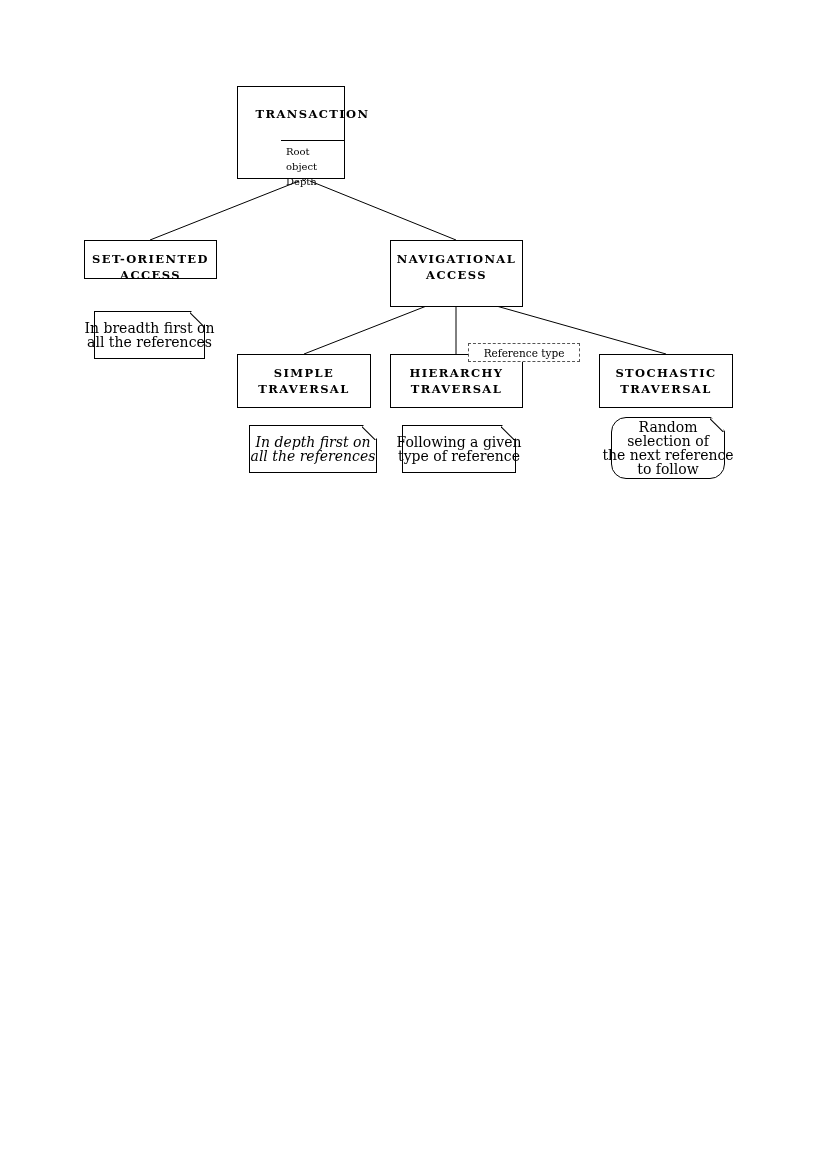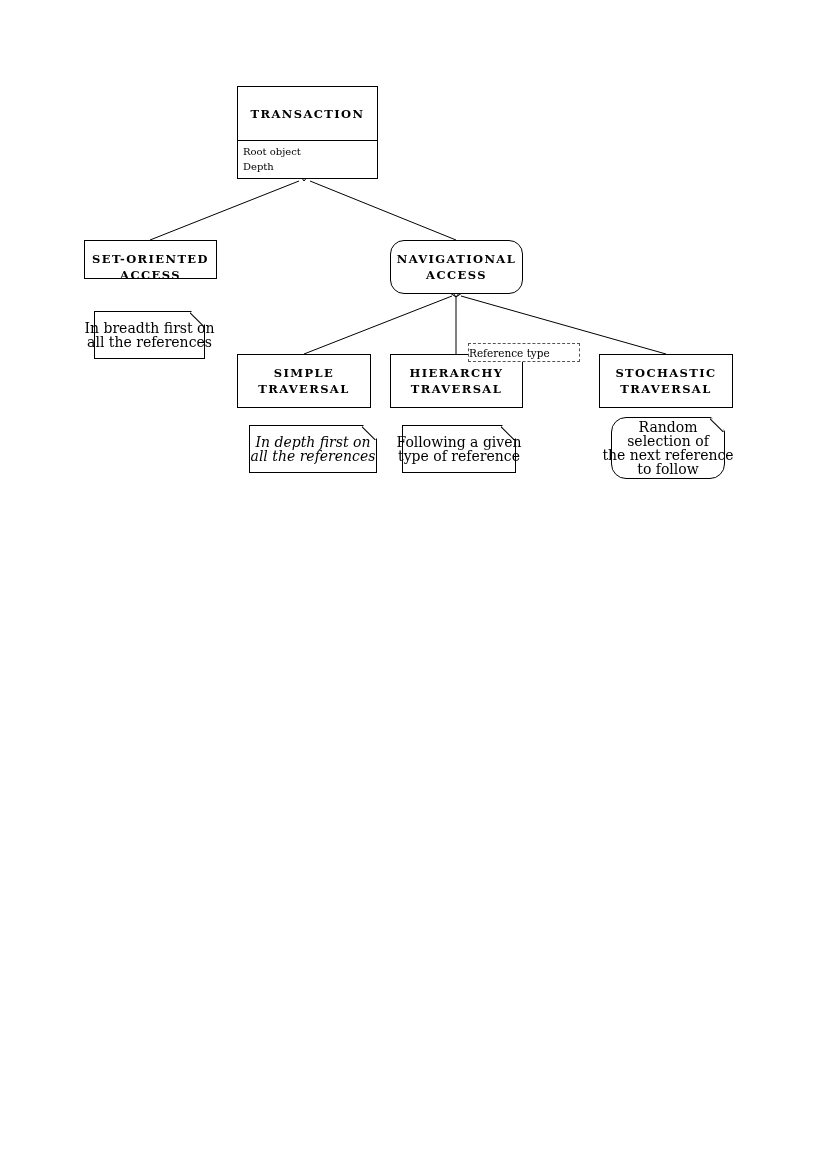--- a/index.html
+++ b/index.html
@@ -105,20 +105,21 @@
     position: absolute;
     box-sizing: border-box;
     border: 1px dashed #555555;
     background: #ffffff;
     font-family: "DejaVu Serif", serif;
     font-size: 10.5px;
     line-height: 14px;
     text-align: center;
     display: flex;
     align-items: center;
+    justify-content: center;
     z-index: 5;
     color: #000000;
   }
 </style>
 </head>
 <body>
 
 <div id="page">
 
   <svg id="edges" viewBox="0 0 817 1176">
@@ -131,38 +132,38 @@
       <line x1="666" y1="354" x2="461" y2="296"></line>
     </g>
 
     <g stroke="#000000" stroke-width="1" fill="none">
       <polyline points="297,171 304,181 312,171"></polyline>
       <polyline points="449,287 456,297 464,287"></polyline>
       <polyline points="444,289 456,297 468,289"></polyline>
     </g>
   </svg>
 
-  <div class="uml-class" style="left:237px; top:86px; width:141px; height:93px;">
+  <div class="uml-class" style="left:237px; top:86px; width:108px; height:93px;padding-left:43px;">
     <div class="uml-name" style="height:53px;">
       <span>TRANSACTION</span>
     </div>
     <div class="uml-attrs" style="height:39px;">
       <div>Root object</div>
       <div>Depth</div>
     </div>
   </div>
 
   <div class="uml-class" style="left:84px; top:240px; width:133px; height:39px;">
     <div class="uml-name" style="height:52px;">
       <span>SET-ORIENTED</span>
       <span>ACCESS</span>
     </div>
   </div>
 
-  <div class="uml-class" style="left:390px; top:240px; width:133px; height:54px;border-radius:14px;">
+  <div class="uml-class" style="left:390px; top:240px; width:133px; height:67px;">
     <div class="uml-name" style="height:52px;">
       <span>NAVIGATIONAL</span>
       <span>ACCESS</span>
     </div>
   </div>
 
   <div class="uml-class" style="left:237px; top:354px; width:134px; height:54px;">
     <div class="uml-name" style="height:52px;">
       <span>SIMPLE</span>
       <span>TRAVERSAL</span>

